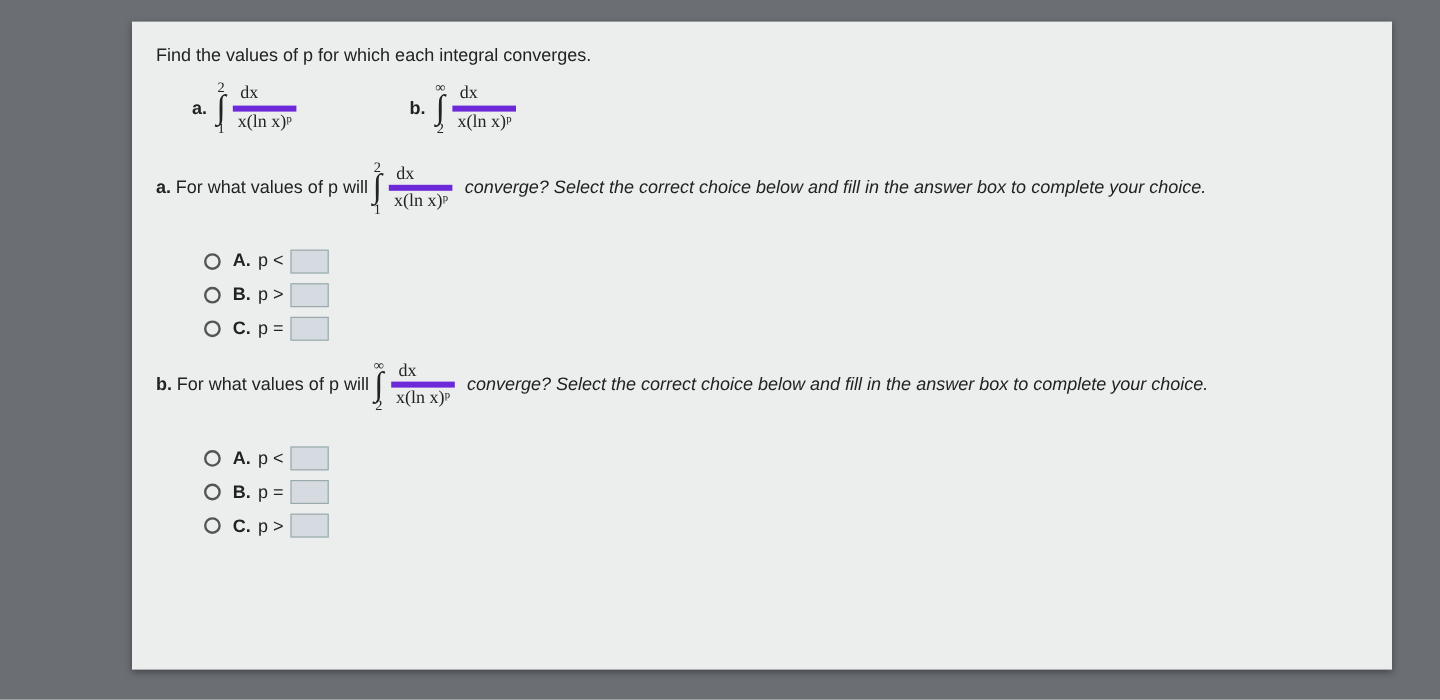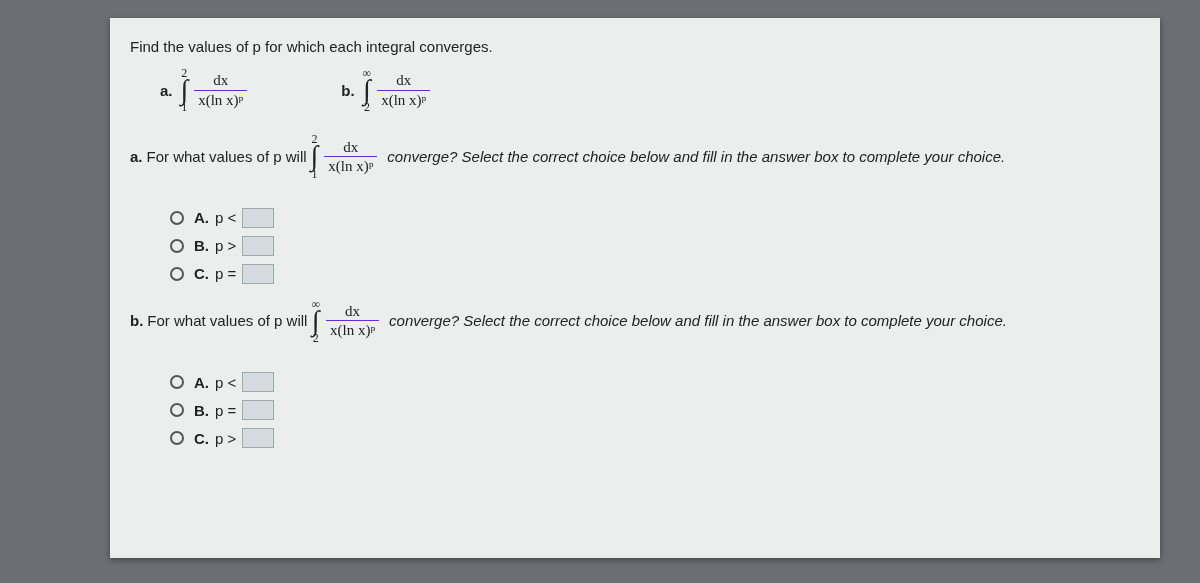--- a/index.html
+++ b/index.html
@@ -38,28 +38,28 @@
   .integ-sym .upper, .integ-sym .lower {
     font-size: 12px;
   }
   .integ-sym .bar {
     font-size: 28px;
     line-height: 0.8;
   }
   .frac {
     display: inline-flex;
     flex-direction: column;
-    align-items: center;
+    align-items: flex-start;
     font-family: serif;
     line-height: 1.1;
     margin: 0 4px;
   }
   .frac .num { padding: 0 6px 1px 6px; }
   .frac .den {
-    border-top: 1px solid #6d28d9;
+    border-top: 5px solid #6d28d9;
     padding: 1px 4px 0 4px;
   }
   .lbl { font-weight: bold; margin-right: 6px; }
   .question-label { margin-right: 4px; }
   .after-text { margin-left: 4px; font-style: italic; }
   .choices { margin: 28px 0 12px 40px; }
   .choice {
     display: flex;
     align-items: center;
     margin: 8px 0;

